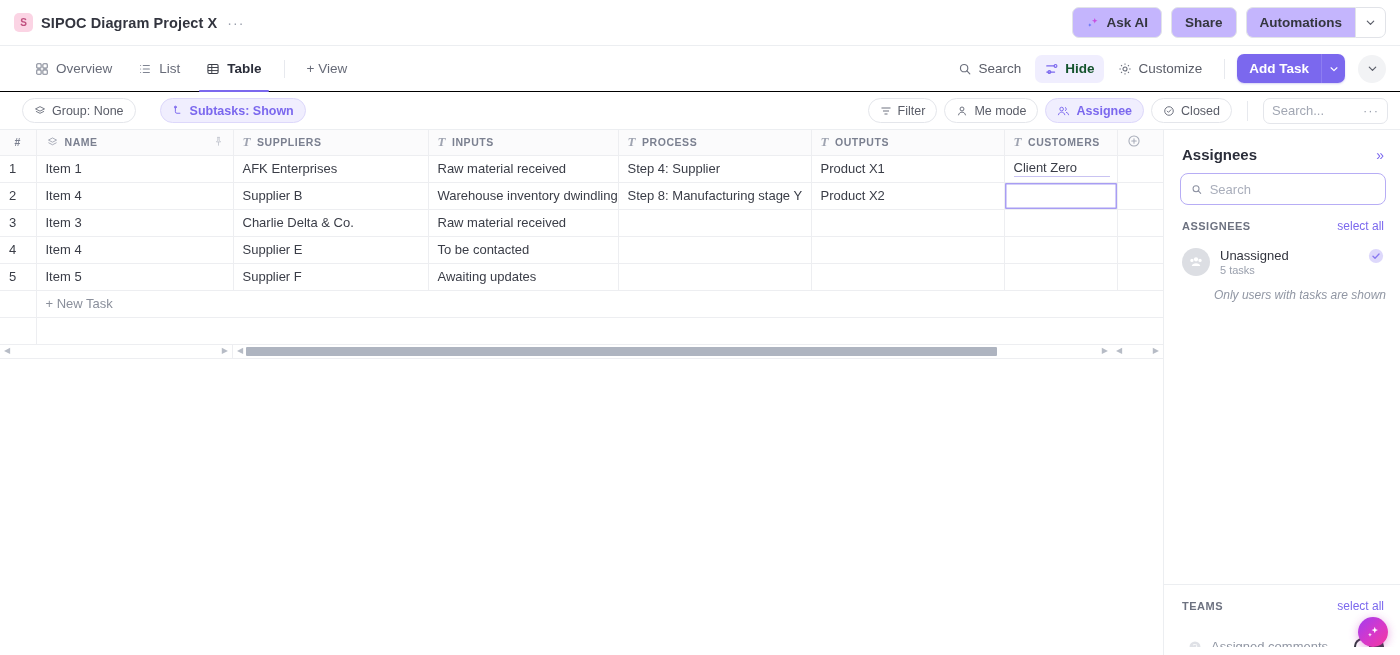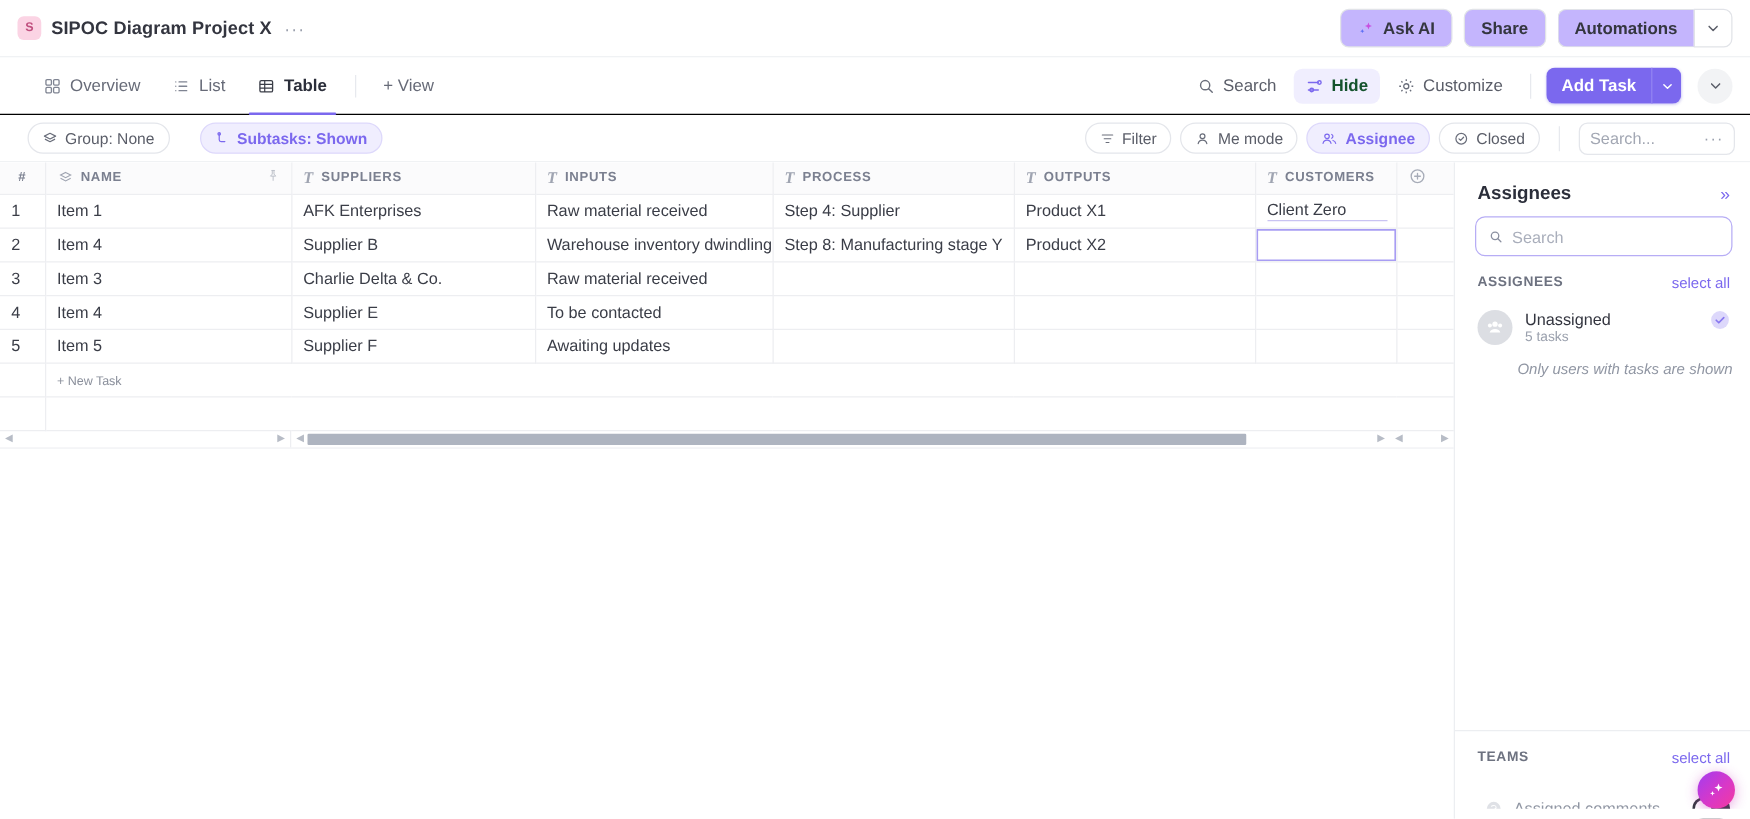--- a/index.html
+++ b/index.html
@@ -156,21 +156,21 @@
   .ticon { font-size: 13px; color: #9fa4b1; font-family: "Liberation Serif", serif; font-style: italic; }
   .th-add { text-align: center; padding: 0; }
 
   table.grid tbody td { height: 27px; padding: 0 9px; font-size: 13px; color: #3a3d47; }
   td.c-num { text-align: center; color: #a6abb6; font-size: 11px; padding: 0; }
   td.cell-active { box-shadow: inset 0 0 0 1.5px #a89df3; border-radius: 1px; }
   .cell-underline { border-bottom: 1px solid #c9c3f2; display: inline-block; min-width: 96px; padding-bottom: 1px; }
 
   .newtask-row td { height: 30px; color: #8a8f9b; font-size: 12.5px; border-right: none; }
   .newtask-row td:first-child { border-right: 1px solid #edeef1; }
-  .newtask { color: #8a8f9b; cursor: pointer; font-size: 10px; }
+  .newtask { color: #8a8f9b; cursor: pointer; font-size: 13px; }
 
   .fillrow td { height: 42px; border-bottom: 1px solid #edeef1; }
   .fillrow td.c-num { border-right: 1px solid #edeef1; }
 
   
   .sbrow { display: flex; height: 14px; align-items: center; border-bottom: 1px solid #edeef1; }
   .sb-seg { display: flex; align-items: center; height: 14px; }
   .sb-left { width: 233px; border-right: 1px solid #edeef1; justify-content: space-between; padding: 0 4px; }
   .sb-mid { width: 879px; padding: 0 4px; justify-content: space-between; }
   .sb-right { width: 51px; padding: 0 4px; justify-content: space-between; }

